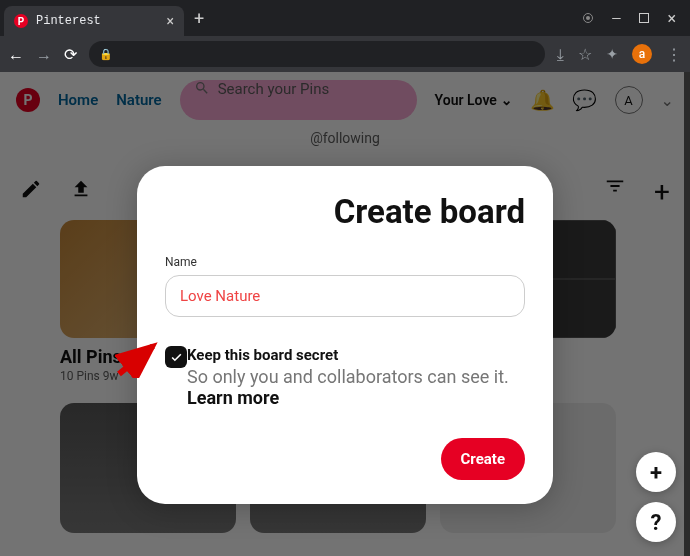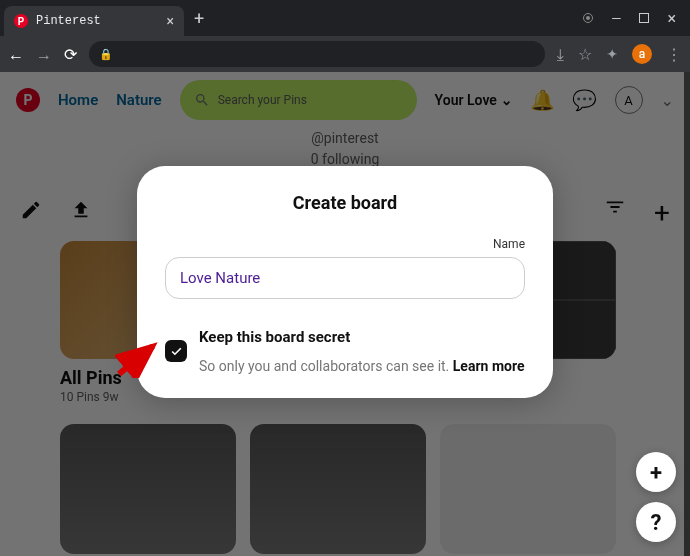--- a/index.html
+++ b/index.html
@@ -23,21 +23,21 @@
   .urlbox { flex: 1; background: #202124; border-radius: 14px; height: 26px; display: flex; align-items: center; padding: 0 10px; gap: 8px; font-size: 13px; color: #bbb; }
   .urlbox .lock { font-size: 11px; color:#9aa0a6;}
   .addrbar .right { display: flex; gap: 14px; align-items: center; }
   .avatar-dot { width: 20px; height: 20px; background: #e8710a; border-radius: 50%; color:#fff; font-size:12px; display:flex; align-items:center; justify-content:center; font-weight:500;}
 
   
   .page { background: #fff; height: calc(556px - 72px); position: relative; overflow:hidden;}
   .ptop { height: 56px; display:flex; align-items:center; padding: 0 16px; gap: 18px; border-bottom: none;}
   .plogo { width:24px; height:24px; background:#e60023; border-radius:50%; color:#fff; display:flex; align-items:center; justify-content:center; font-weight:bold; font-size:14px;}
   .plink { font-weight:600; font-size:15px; color:#0369a1;}
-  .search { flex:1; background:#bef264; border-radius:22px; height:40px; display:flex; align-items:center; padding:0 14px; gap:8px; color:#5f5f5f; font-size:12px;}
+  .search { flex:1; background:#f9a8d4; border-radius:22px; height:40px; display:flex; align-items:flex-start; padding:0 14px; gap:8px; color:#5f5f5f; font-size:15px;}
   .pillbtn { font-weight:600; font-size:14px; color:#111; display:flex; align-items:center; gap:4px;}
   .ibtn { width:24px; height:24px; display:flex; align-items:center; justify-content:center; color:#5f5f5f; font-size:20px;}
   .avatarcircle { width:28px; height:28px; border:1px solid #767676; border-radius:50%; display:flex; align-items:center; justify-content:center; font-size:13px; color:#111;}
   .subinfo { text-align:center; color:#5f5f5f; font-size:14px; line-height:1.5;}
 
   .actionrow { display:flex; align-items:center; justify-content:space-between; padding: 26px 20px 12px;}
   .actionrow .left, .actionrow .right { display:flex; gap:28px; font-size:20px; color:#111;}
   .iconbtn svg { width:22px; height:22px; fill:#111;}
 
   .boards { display:flex; gap:14px; padding: 0 60px; flex-wrap:wrap;}
@@ -49,28 +49,28 @@
   .thumb.dark { background:#3a3a3a; display:grid; grid-template-columns:1fr 1fr; grid-template-rows:1fr 1fr;}
   .thumb.dark div{border:1px solid #555; color:#aaa; font-size:7px; display:flex; align-items:center; justify-content:center; font-style:italic;}
   .lower { display:flex; gap:14px; padding: 20px 60px;}
   .dogthumb { width:176px; height:130px; border-radius:14px; background:linear-gradient(#5a5a5a,#7a7a7a);}
 
   .dim { position:absolute; inset:0; background:rgba(0,0,0,0.55);}
   .pagewrap{ position:relative; height:100%;}
 
   
   .modal { position:absolute; top:166px; left:50%; transform:translateX(-50%); width:416px; background:#fff; border-radius:28px; padding: 26px 28px 24px; box-shadow: 0 4px 30px rgba(0,0,0,.25);}
-  .modal h1 { text-align:center; font-size:18px; font-weight:700; color:#111; margin-bottom: 24px;}
-  .modal .field-label { font-size:12px; color:#333; margin-bottom:6px; display:block;text-align:right;}
-  .modal input[type=text] { width:100%; border:1.5px solid #cdcdcd; border-radius:14px; padding: 11px 14px; font-size:15px; color:#4c1d95; outline:none;}
-  .secretrow { display:flex; gap:12px; margin-top:28px; align-items:center;}
+  .modal h1 { text-align:right; font-size:33px; font-weight:700; color:#111; margin-bottom: 24px;}
+  .modal .field-label { font-size:12px; color:#333; margin-bottom:6px; display:block;}
+  .modal input[type=text] { width:100%; border:1.5px solid #cdcdcd; border-radius:14px; padding: 11px 14px; font-size:15px; color:#ef4444; outline:none;}
+  .secretrow { display:flex; margin-top:28px; align-items:flex-start;}
   .chk { width:22px; height:22px; background:#111; border-radius:6px; display:flex; align-items:center; justify-content:center; flex-shrink:0; margin-top:1px;}
   .chk svg { width:13px; height:13px; fill:none; stroke:#fff; stroke-width:3;}
   .secretrow .txt strong { font-size:15px; color:#111; font-weight:700;}
-  .secretrow .txt .sub { font-size:14px; color:#767676; margin-top:12px;}
+  .secretrow .txt .sub { font-size:18px; color:#767676; margin-top:2px;}
   .secretrow .txt .sub b { color:#111; font-weight:700;}
   .createbtn { background:#e60023; color:#fff; border:none; font-weight:700; font-size:15px; padding: 12px 20px; border-radius:22px; float:right; margin-top: 30px;}
 
   .arrow { position:absolute; top: 338px; left: 115px; z-index:50;}
   .arrow svg { width:48px; height:40px;}
 
   .fab { position:absolute; right:14px; width:40px; height:40px; background:#fff; border-radius:50%; box-shadow:0 2px 8px rgba(0,0,0,.25); display:flex; align-items:center; justify-content:center; font-size:22px; font-weight:700; color:#111;}
   .fab.plus{ bottom:64px;}
   .fab.q{ bottom:14px;}
 
@@ -128,22 +128,21 @@
           <span>Your Love</span> 
           <span>⌄</span>
         </span>
       <span class="ibtn">🔔</span>
       <span class="ibtn">💬</span>
       <span class="avatarcircle">A</span>
       <span style="color:#767676;">⌄</span>
     </div>
 
     <div class="subinfo">
-      <div>@pinterest</div>
-      <div>0 following</div>
+      <div>@following</div>
     </div>
 
     <div class="actionrow">
       <div class="left">
         <span class="iconbtn"><svg viewBox="0 0 24 24">
               <path d="M3 17.25V21h3.75l11-11.04-3.75-3.75L3 17.25zM20.71 7.04a1 1 0 000-1.41l-2.34-2.34a1 1 0 00-1.41 0l-1.83 1.83 3.75 3.75 1.83-1.83z"></path>
             </svg></span>
         <span class="iconbtn"><svg viewBox="0 0 24 24">
               <path d="M9 16h6v-6h4l-7-7-7 7h4v6zm-4 2h14v2H5v-2z"></path>
             </svg></span>
@@ -199,20 +198,21 @@
         </svg>
     </div>
     <div class="txt">
       <strong>Keep this board secret</strong>
       <div class="sub">
         <span>So only you and collaborators can see it.</span>
         <b>Learn more</b>
       </div>
     </div>
   </div>
+  <button class="createbtn">Create</button>
   <div style="clear:both"></div>
 </div>
 
 <div class="arrow">
   <svg viewBox="0 0 48 40">
     <defs>
         <marker id="ah" markerWidth="8" markerHeight="8" refX="6" refY="3" orient="auto">
           <path d="M0,0 L7,3 L0,6 Z" fill="#d80000"></path>
         </marker>
       </defs>

